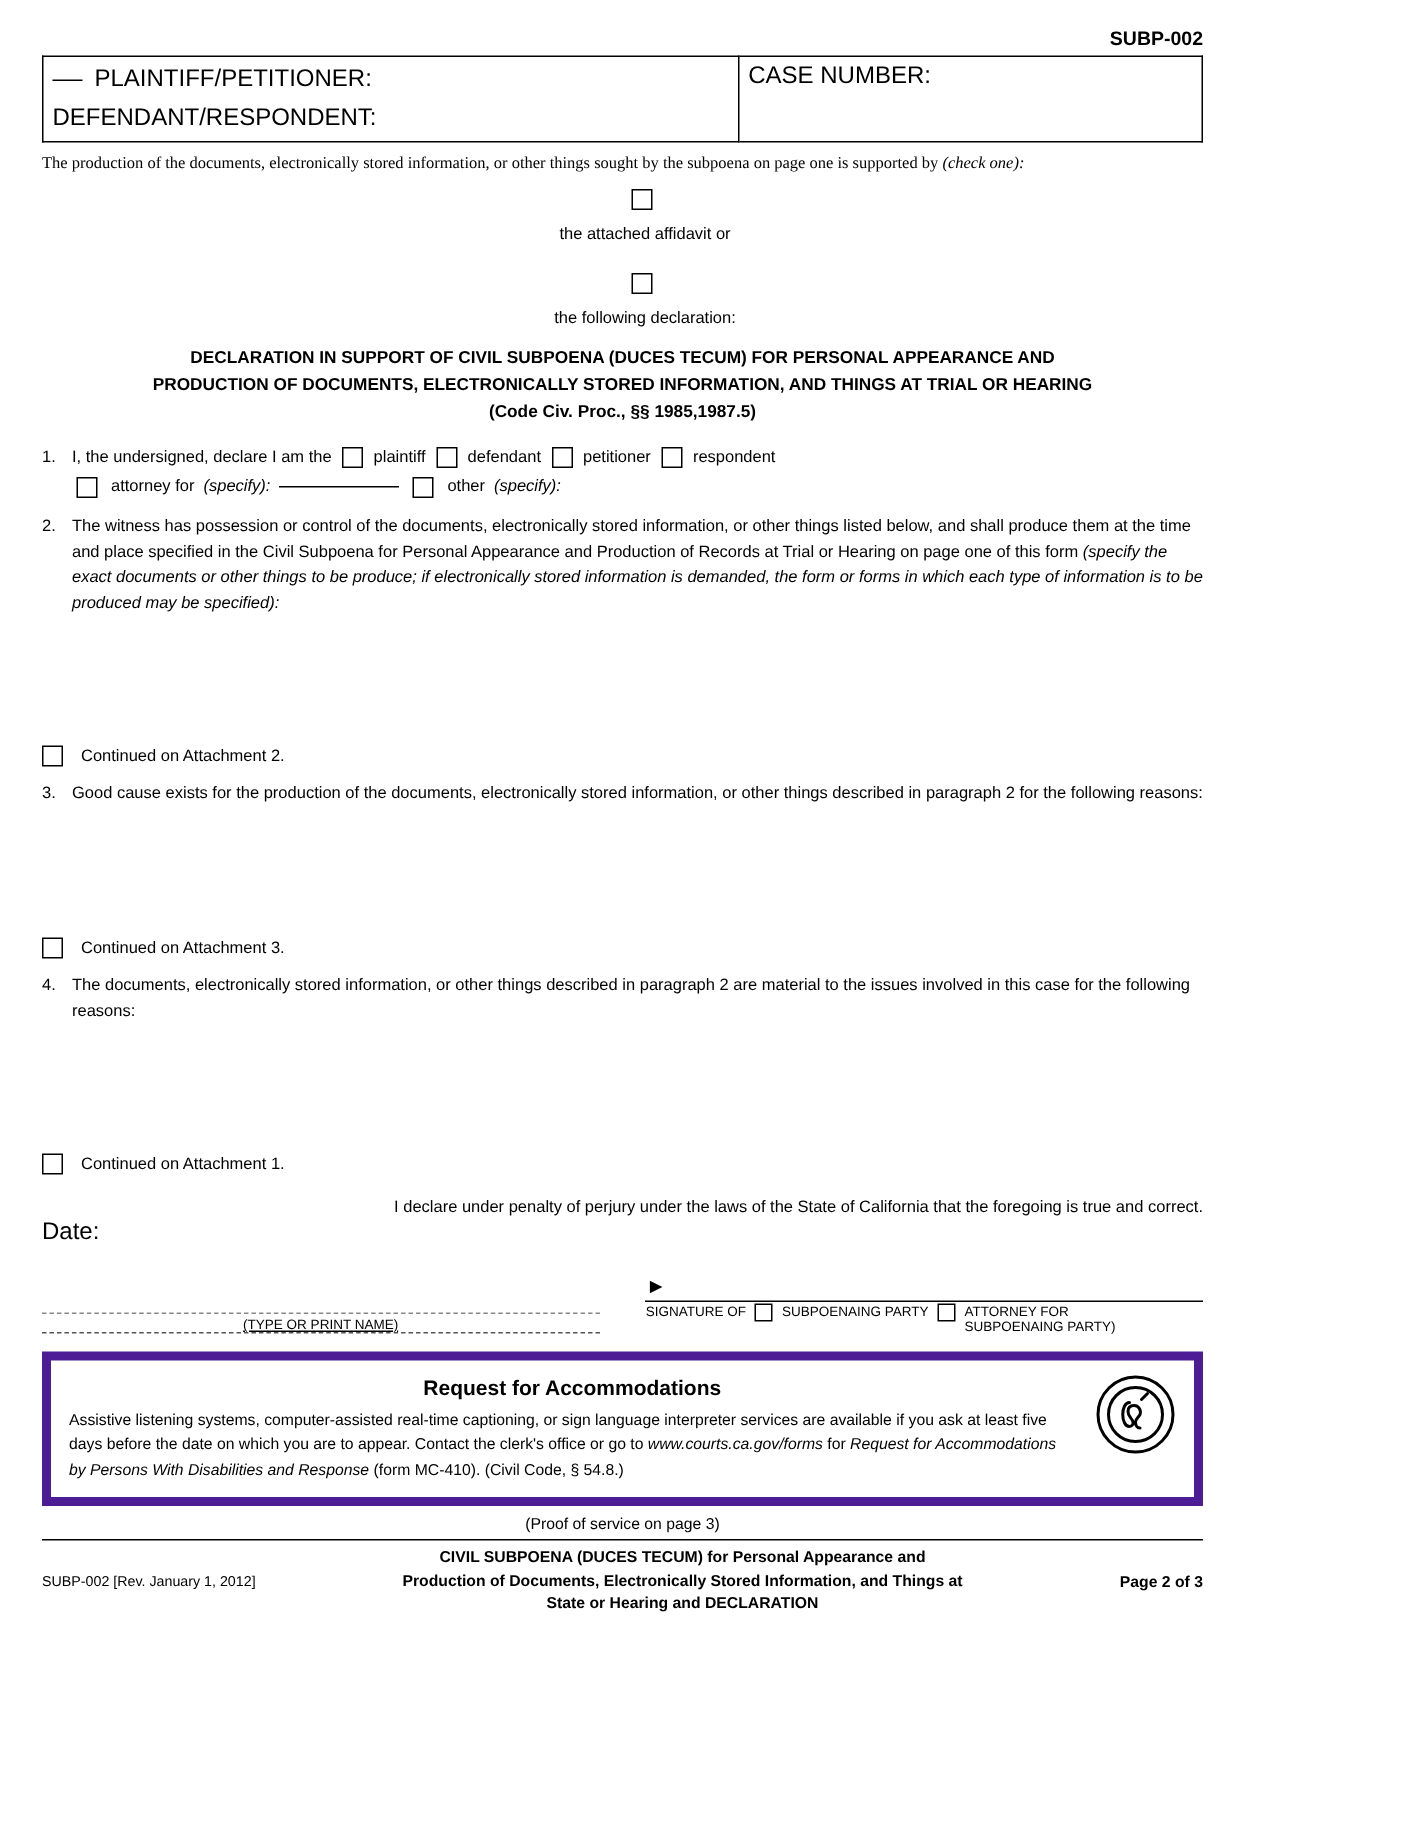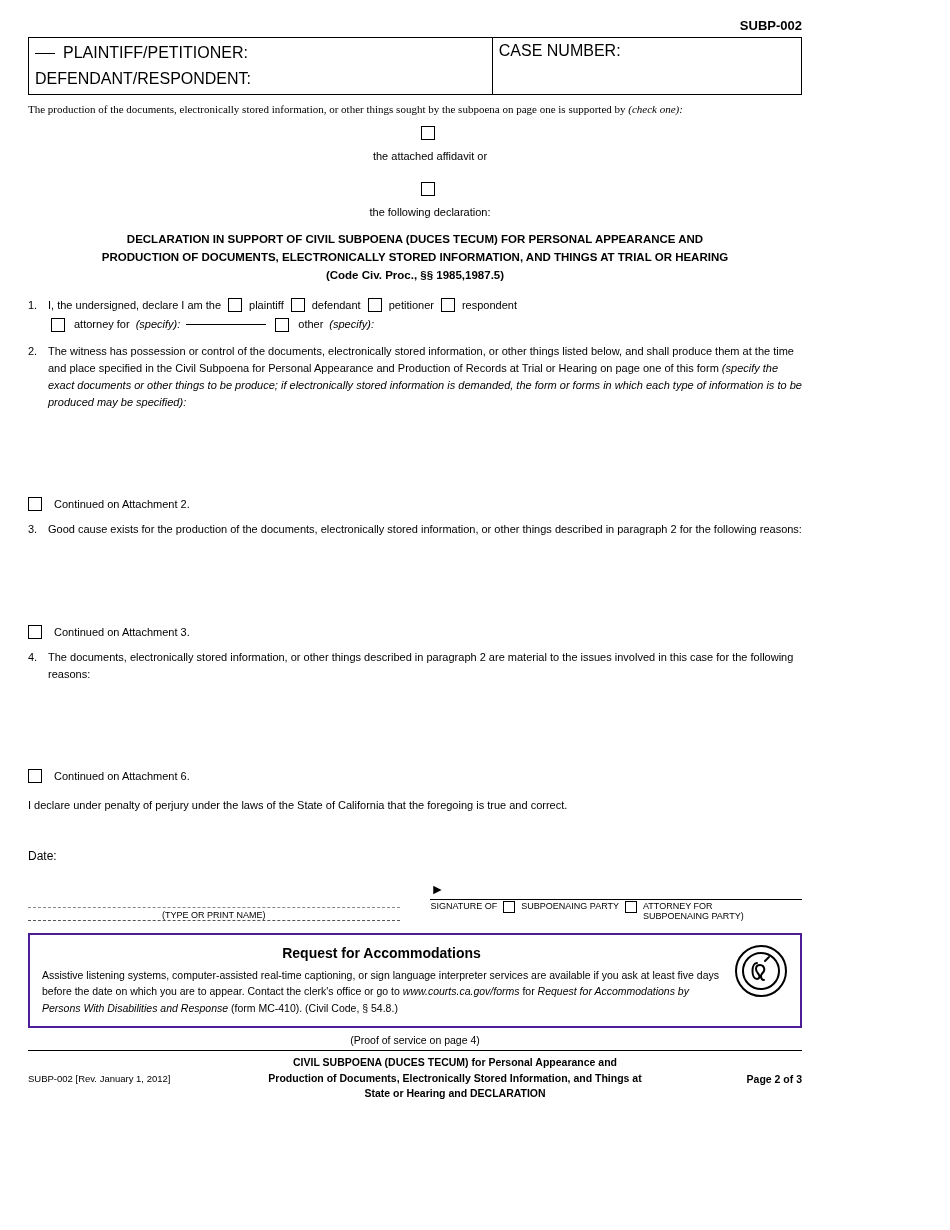--- a/index.html
+++ b/index.html
@@ -132,39 +132,40 @@
       font-size: 11px;
       line-height: 1.55;
     }
     .signature-area {
       margin-top: 14px;
     }
     .declare-text {
       font-size: 11px;
       line-height: 1.5;
       margin-bottom: 0;
+      text-align: right;
     }
     .date-line {
-      font-size: 12px;
+      font-size: 16px;
       margin-bottom: 18px;
-      margin-top: 36px;
     }
     .sig-row {
       display: flex;
       align-items: flex-end;
       gap: 0;
       width: 100%;
       margin-bottom: 2px;
     }
     .sig-left {
       width: 48%;
       border-bottom: 1px dashed #555;
       padding-bottom: 0;
       font-size: 9px;
       text-align: center;
+      text-decoration: underline;
     }
     .sig-spacer { width: 4%; }
     .sig-right {
       width: 48%;
       display: flex;
       flex-direction: column;
       align-items: flex-start;
     }
     .sig-right-line {
       width: 100%;
@@ -180,21 +181,21 @@
       gap: 4px;
       font-size: 9px;
       margin-top: 1px;
       width: 100%;
     }
     .arrow-icon {
       font-size: 14px;
       margin-right: 4px;
     }
     .accommodations-box {
-      border: 2px solid #4c1d95;
+      border: 6px solid #4c1d95;
       padding: 10px 12px;
       margin-top: 12px;
       display: flex;
       gap: 12px;
       align-items: flex-start;
     }
     .accommodations-text-area {
       flex: 1;
     }
     .accommodations-title {
@@ -366,21 +367,21 @@
   <div class="section">
     <div class="section-row">
       <span class="section-num">4.</span>
       <div class="section-content section2-text">
         <span>The documents, electronically stored information, or other things described in paragraph 2 are material to the issues involved in this case for the following reasons:</span>
       </div>
     </div>
     <div class="spacer-area"></div>
     <div class="continued-row">
       <span class="checkbox-box"></span>
-      <span>Continued on Attachment 6.</span>
+      <span>Continued on Attachment 1.</span>
     </div>
   </div>
 
   <div class="signature-area">
     <div class="declare-text">I declare under penalty of perjury under the laws of the State of California that the foregoing is true and correct.</div>
     <div class="date-line">Date:</div>
 
     <div class="sig-row">
       <div class="sig-left">
         <div style="border-bottom:1px dashed #888;height:22px;"></div>
@@ -418,21 +419,21 @@
         <svg width="40" height="40" viewBox="0 0 40 40">
           <circle cx="20" cy="20" r="18" fill="none" stroke="#000" stroke-width="2"></circle>
 
           <path d="M16 12 C10 12 10 28 16 28 C18 28 19 26 18 24 C17 22 15 21 15 18 C15 15 17 14 19 14 C22 14 24 17 23 20 C22 22 20 23 20 25 C20 27 21 29 23 29" fill="none" stroke="#000" stroke-width="2" stroke-linecap="round"></path>
           <line x1="24" y1="10" x2="28" y2="6" stroke="#000" stroke-width="2" stroke-linecap="round"></line>
         </svg>
       </div>
     </div>
   </div>
 
-  <div class="proof-service-line">(Proof of service on page 4)</div>
+  <div class="proof-service-line">(Proof of service on page 3)</div>
 
   <div class="footer-bar">
     <div class="footer-left">SUBP-002 [Rev. January 1, 2012]</div>
     <div class="footer-center">
       <div>CIVIL SUBPOENA (DUCES TECUM) for Personal Appearance and</div>
       <div>Production of Documents, Electronically Stored Information, and Things at</div>
       <div>State or Hearing and DECLARATION</div>
     </div>
     <div class="footer-right">Page 2 of 3</div>
   </div>

